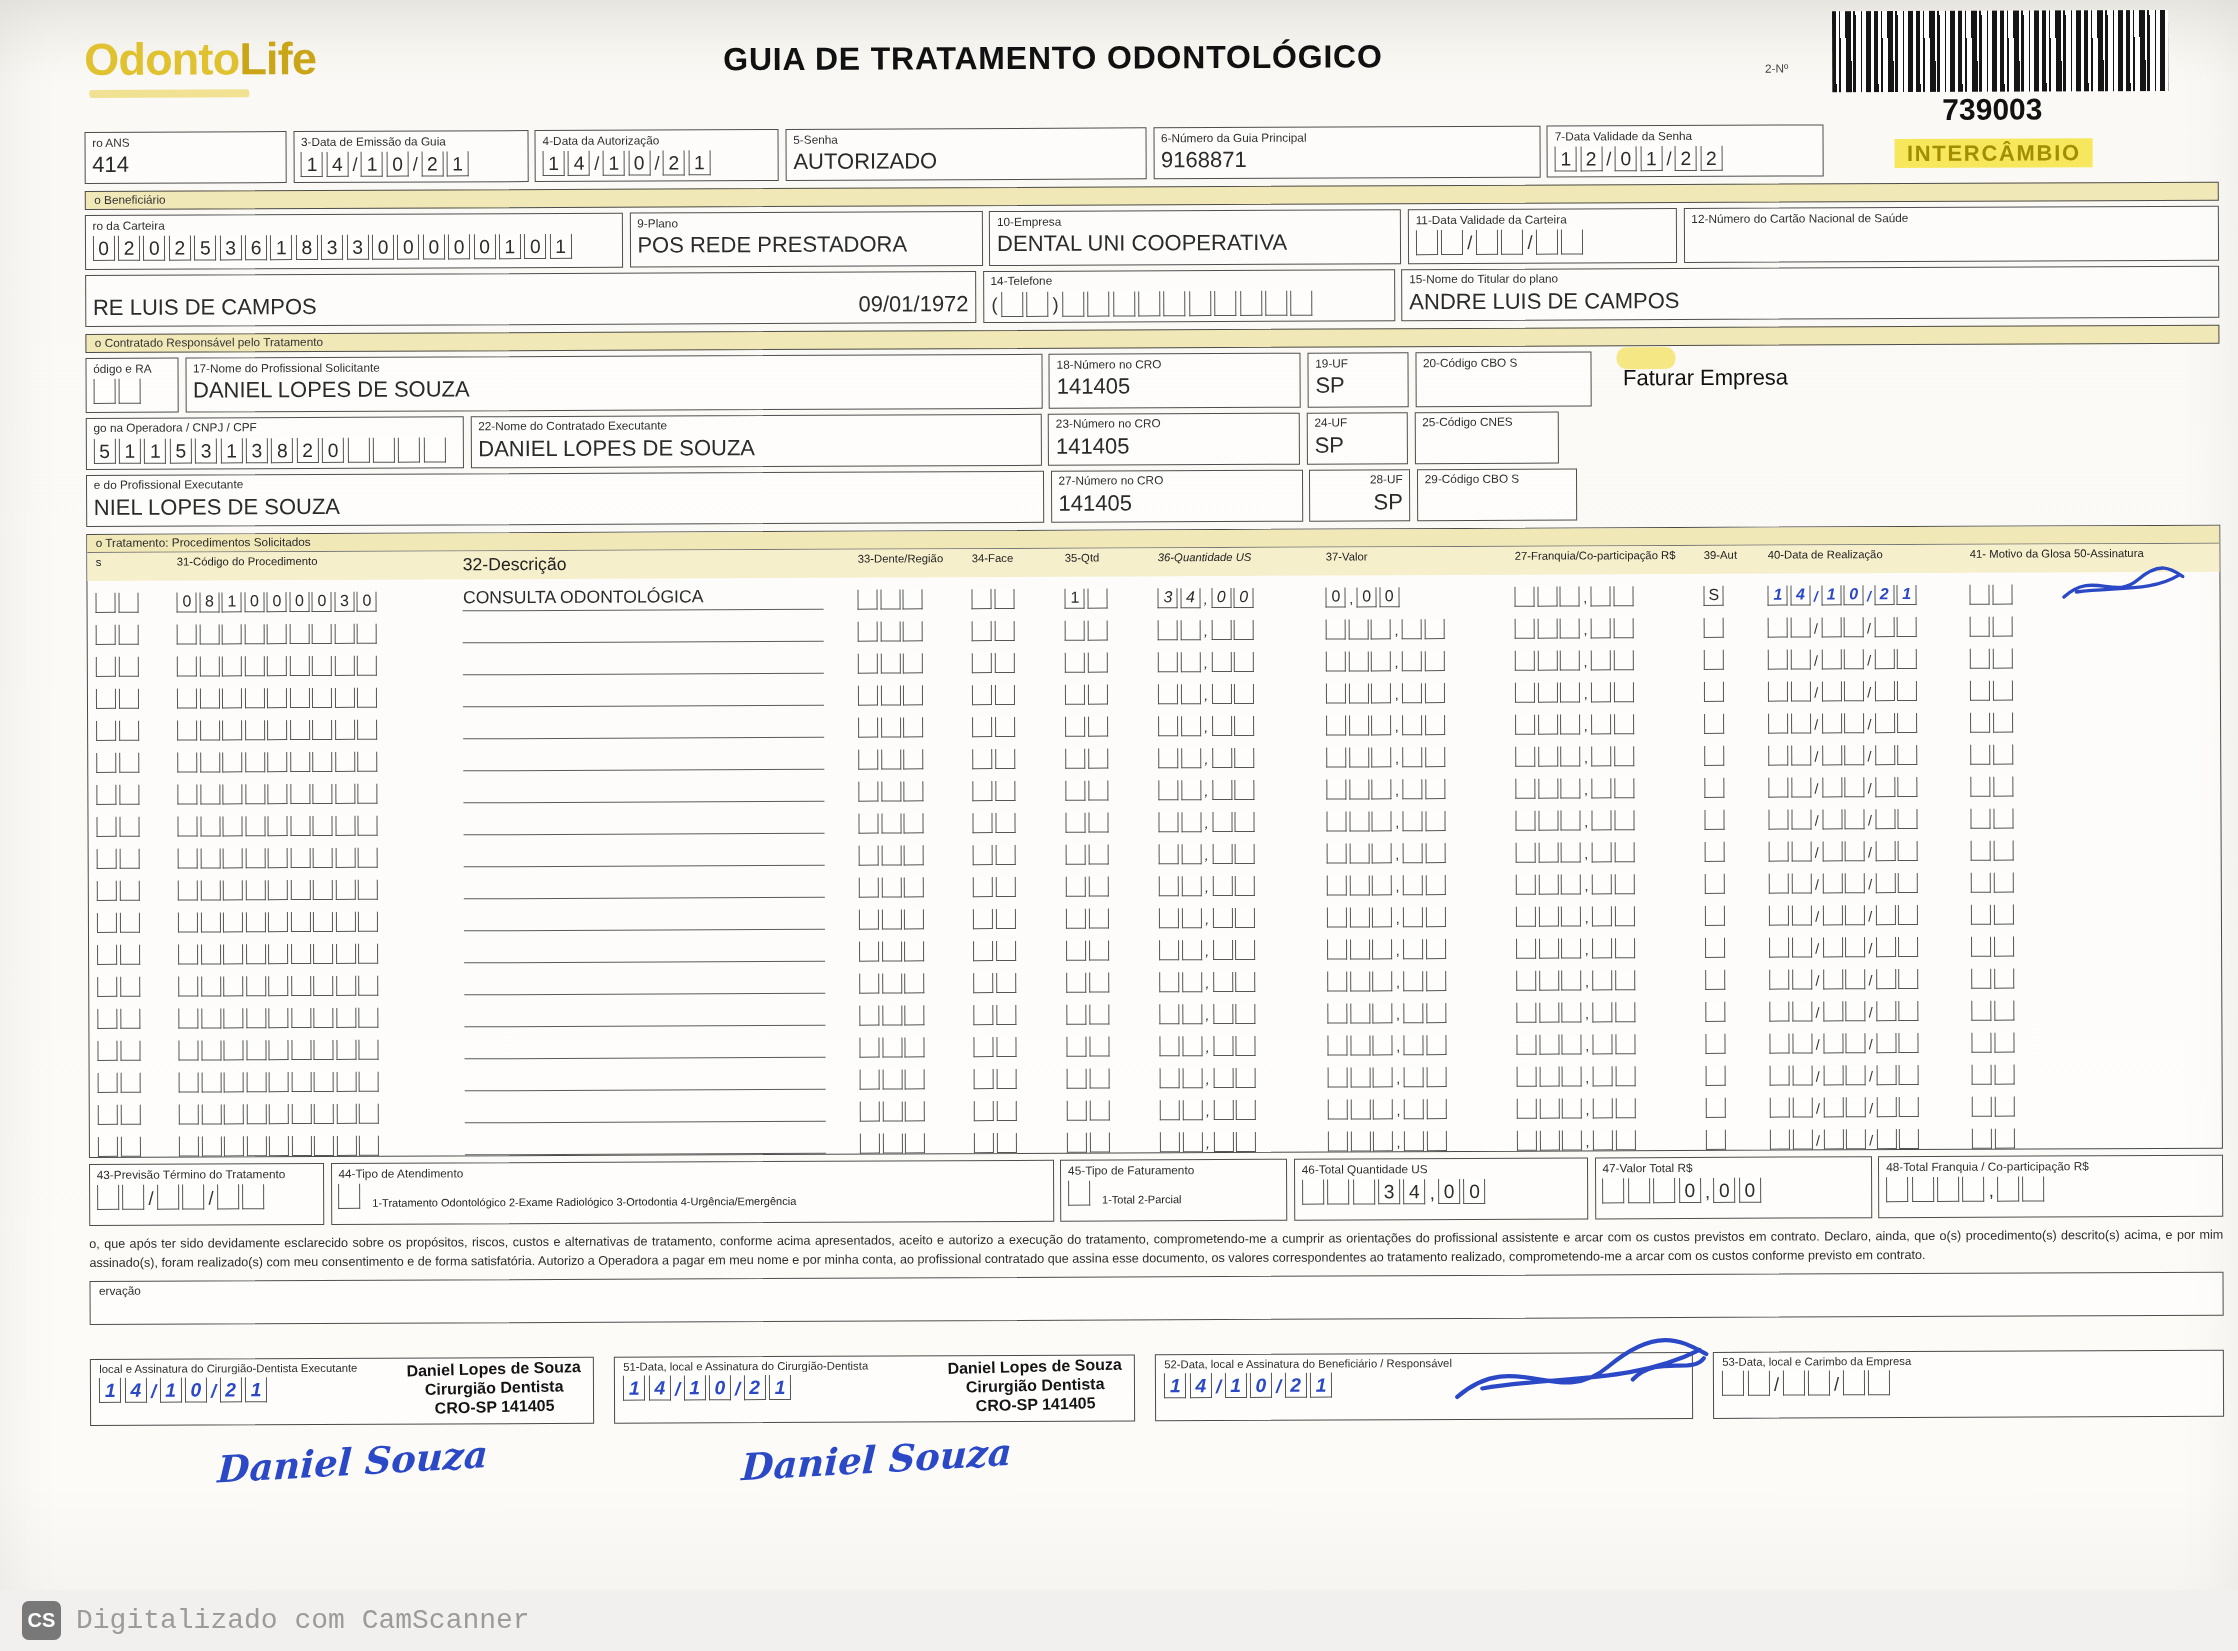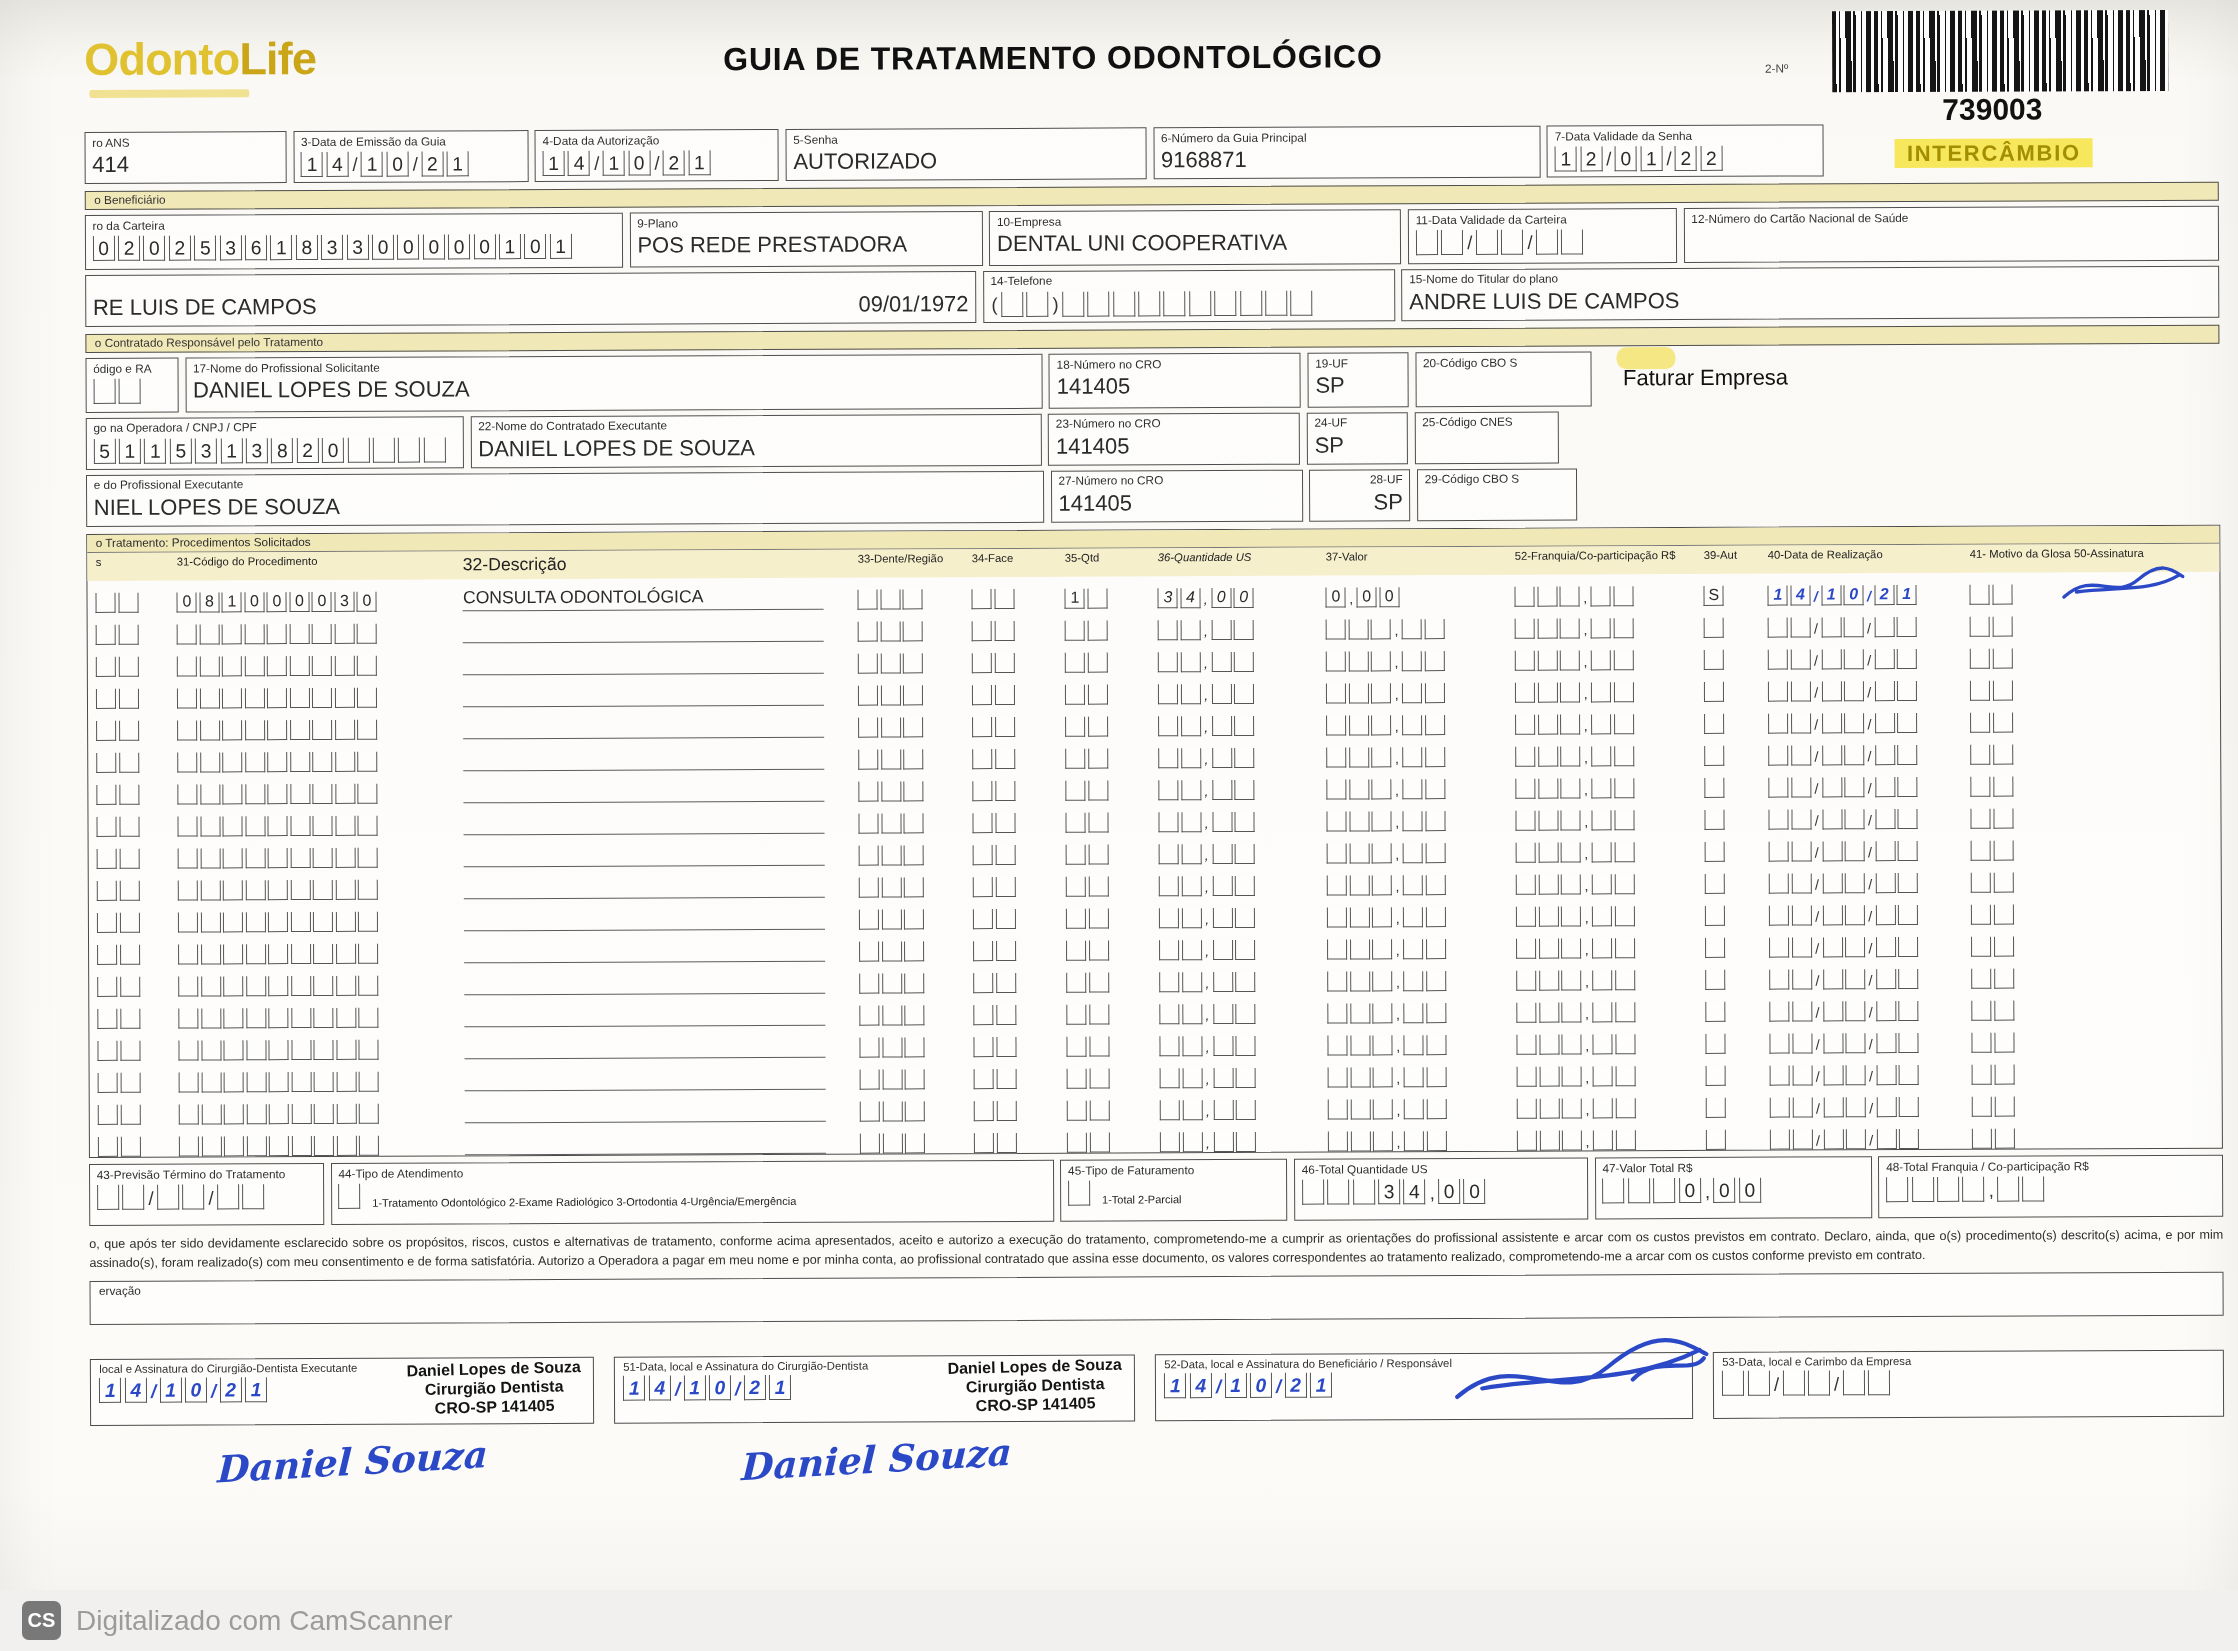--- a/index.html
+++ b/index.html
@@ -106,21 +106,21 @@
 
   
   .cs-bar {
     position:absolute; left:0; bottom:0; width:100%; height:61px;
     background:#f1f0ee; display:flex; align-items:center; padding-left:22px; gap:15px;
   }
   .cs-badge {
     width:39px; height:39px; background:#787878; color:#fff; border-radius:6.7px;
     display:flex; align-items:center; justify-content:center; font-size:20px; font-weight:700;
   }
-  .cs-text { font-size:28px; color:#9b9b9b; }
+  .cs-text { font-size:28px; color:#9b9b9b;font-family:Liberation Mono, monospace; }
 </style>
 </head>
 <body>
 
 <div class="scan">
   <div class="form">
 
     <div class="hdr">
       <div class="logo">
         <span class="p1">Odonto</span><span class="p2">Life</span>
@@ -359,21 +359,21 @@
       <div class="proc-band">o Tratamento: Procedimentos Solicitados</div>
       <div class="proc-head">
         <div class="c-idx">s</div>
         <div class="c-code">31-Código do Procedimento</div>
         <div class="c-desc" style="border-bottom:none;height:auto;">32-Descrição</div>
         <div class="c-dente">33-Dente/Região</div>
         <div class="c-face">34-Face</div>
         <div class="c-qtd">35-Qtd</div>
         <div class="c-us">36-Quantidade US</div>
         <div class="c-valor">37-Valor</div>
-        <div class="c-franq">52-Franquia/Co-participação R$</div>
+        <div class="c-franq">27-Franquia/Co-participação R$</div>
         <div class="c-aut">39-Aut</div>
         <div class="c-data">40-Data de Realização</div>
         <div class="c-glosa">41- Motivo da Glosa  50-Assinatura</div>
       </div>
       <div>
           <div class="trow">
             <div class="tc c-idx comb">
               <span class="comb-cell"></span>
               <span class="comb-cell"></span>
             </div>

